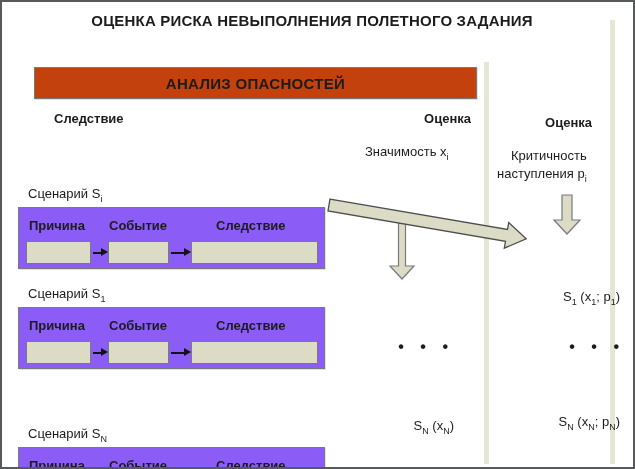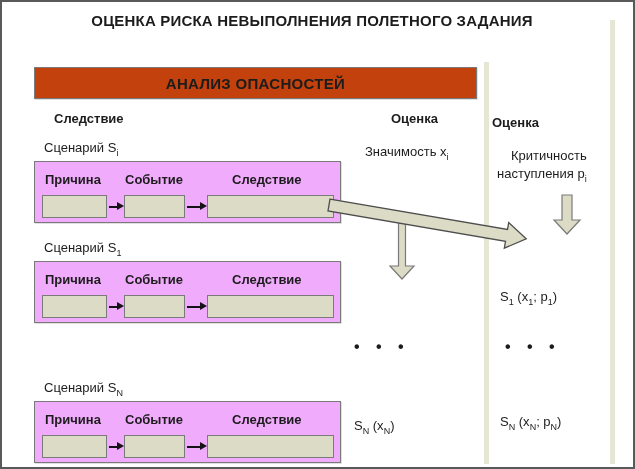--- a/index.html
+++ b/index.html
@@ -18,35 +18,35 @@
     font-size:15px;font-weight:bold;line-height:18px;letter-spacing:.2px;}
   .analysis-box{position:absolute;left:32px;top:65px;width:441px;height:30px;
     border:1px solid var(--border-gray);background:#c2410c;box-shadow:1px 1px 0 rgba(0,0,0,.12);
     display:flex;align-items:center;justify-content:center;
     font-size:15px;font-weight:bold;letter-spacing:.3px;}
   .col-header{position:absolute;font-size:13px;font-weight:bold;}
   .vline{position:absolute;width:5px;background:var(--line-beige);z-index:1;}
   .vline.left{left:482px;top:60px;height:402px;}
   .vline.right{left:608px;top:18px;height:444px;}
 
-  .scenario{position:absolute;left:32px;width:259px;height:81px;z-index:2;}
+  .scenario{position:absolute;left:16px;width:259px;height:81px;z-index:2;margin-top:46px;}
   .scenario-title{position:absolute;left:10px;top:0;font-size:13px;}
   .scenario-box{position:absolute;left:0;top:21px;width:305px;height:60px;
-    border:1px solid var(--border-gray);background:#f0abfc;box-shadow:1px 1px 0 rgba(0,0,0,.12);}
+    border:1px solid var(--border-gray);background:#8b5cf6;box-shadow:1px 1px 0 rgba(0,0,0,.12);}
   .blk{position:absolute;top:0;height:100%;}
   .blk-label{position:absolute;top:10px;font-size:13px;font-weight:bold;white-space:nowrap;}
   .blk-rect{position:absolute;top:33px;left:0;right:0;height:23px;
     background:var(--beige);border:1px solid var(--border-gray);box-sizing:border-box;}
   .conn{position:absolute;top:40px;height:9px;}
   .conn-line{position:absolute;left:0;right:5px;top:4px;border-top:2px solid #141414;}
   .conn-head{position:absolute;right:0;top:0;width:0;height:0;
     border-left:7px solid #141414;border-top:4.5px solid transparent;border-bottom:4.5px solid transparent;}
 
   .midtext{position:absolute;font-size:13px;z-index:2;white-space:nowrap;}
-  .center{text-align:left;white-space:nowrap;}
+  .center{text-align:right;white-space:nowrap;}
   .bold{font-weight:bold;}
   .dots{font-size:16px;font-weight:bold;letter-spacing:6px;}
   sub{font-size:9px;line-height:0;}
 
   .arrows{position:absolute;left:0;top:0;z-index:3;pointer-events:none;}
 </style>
 </head>
 <body>
 
 <div class="page">

